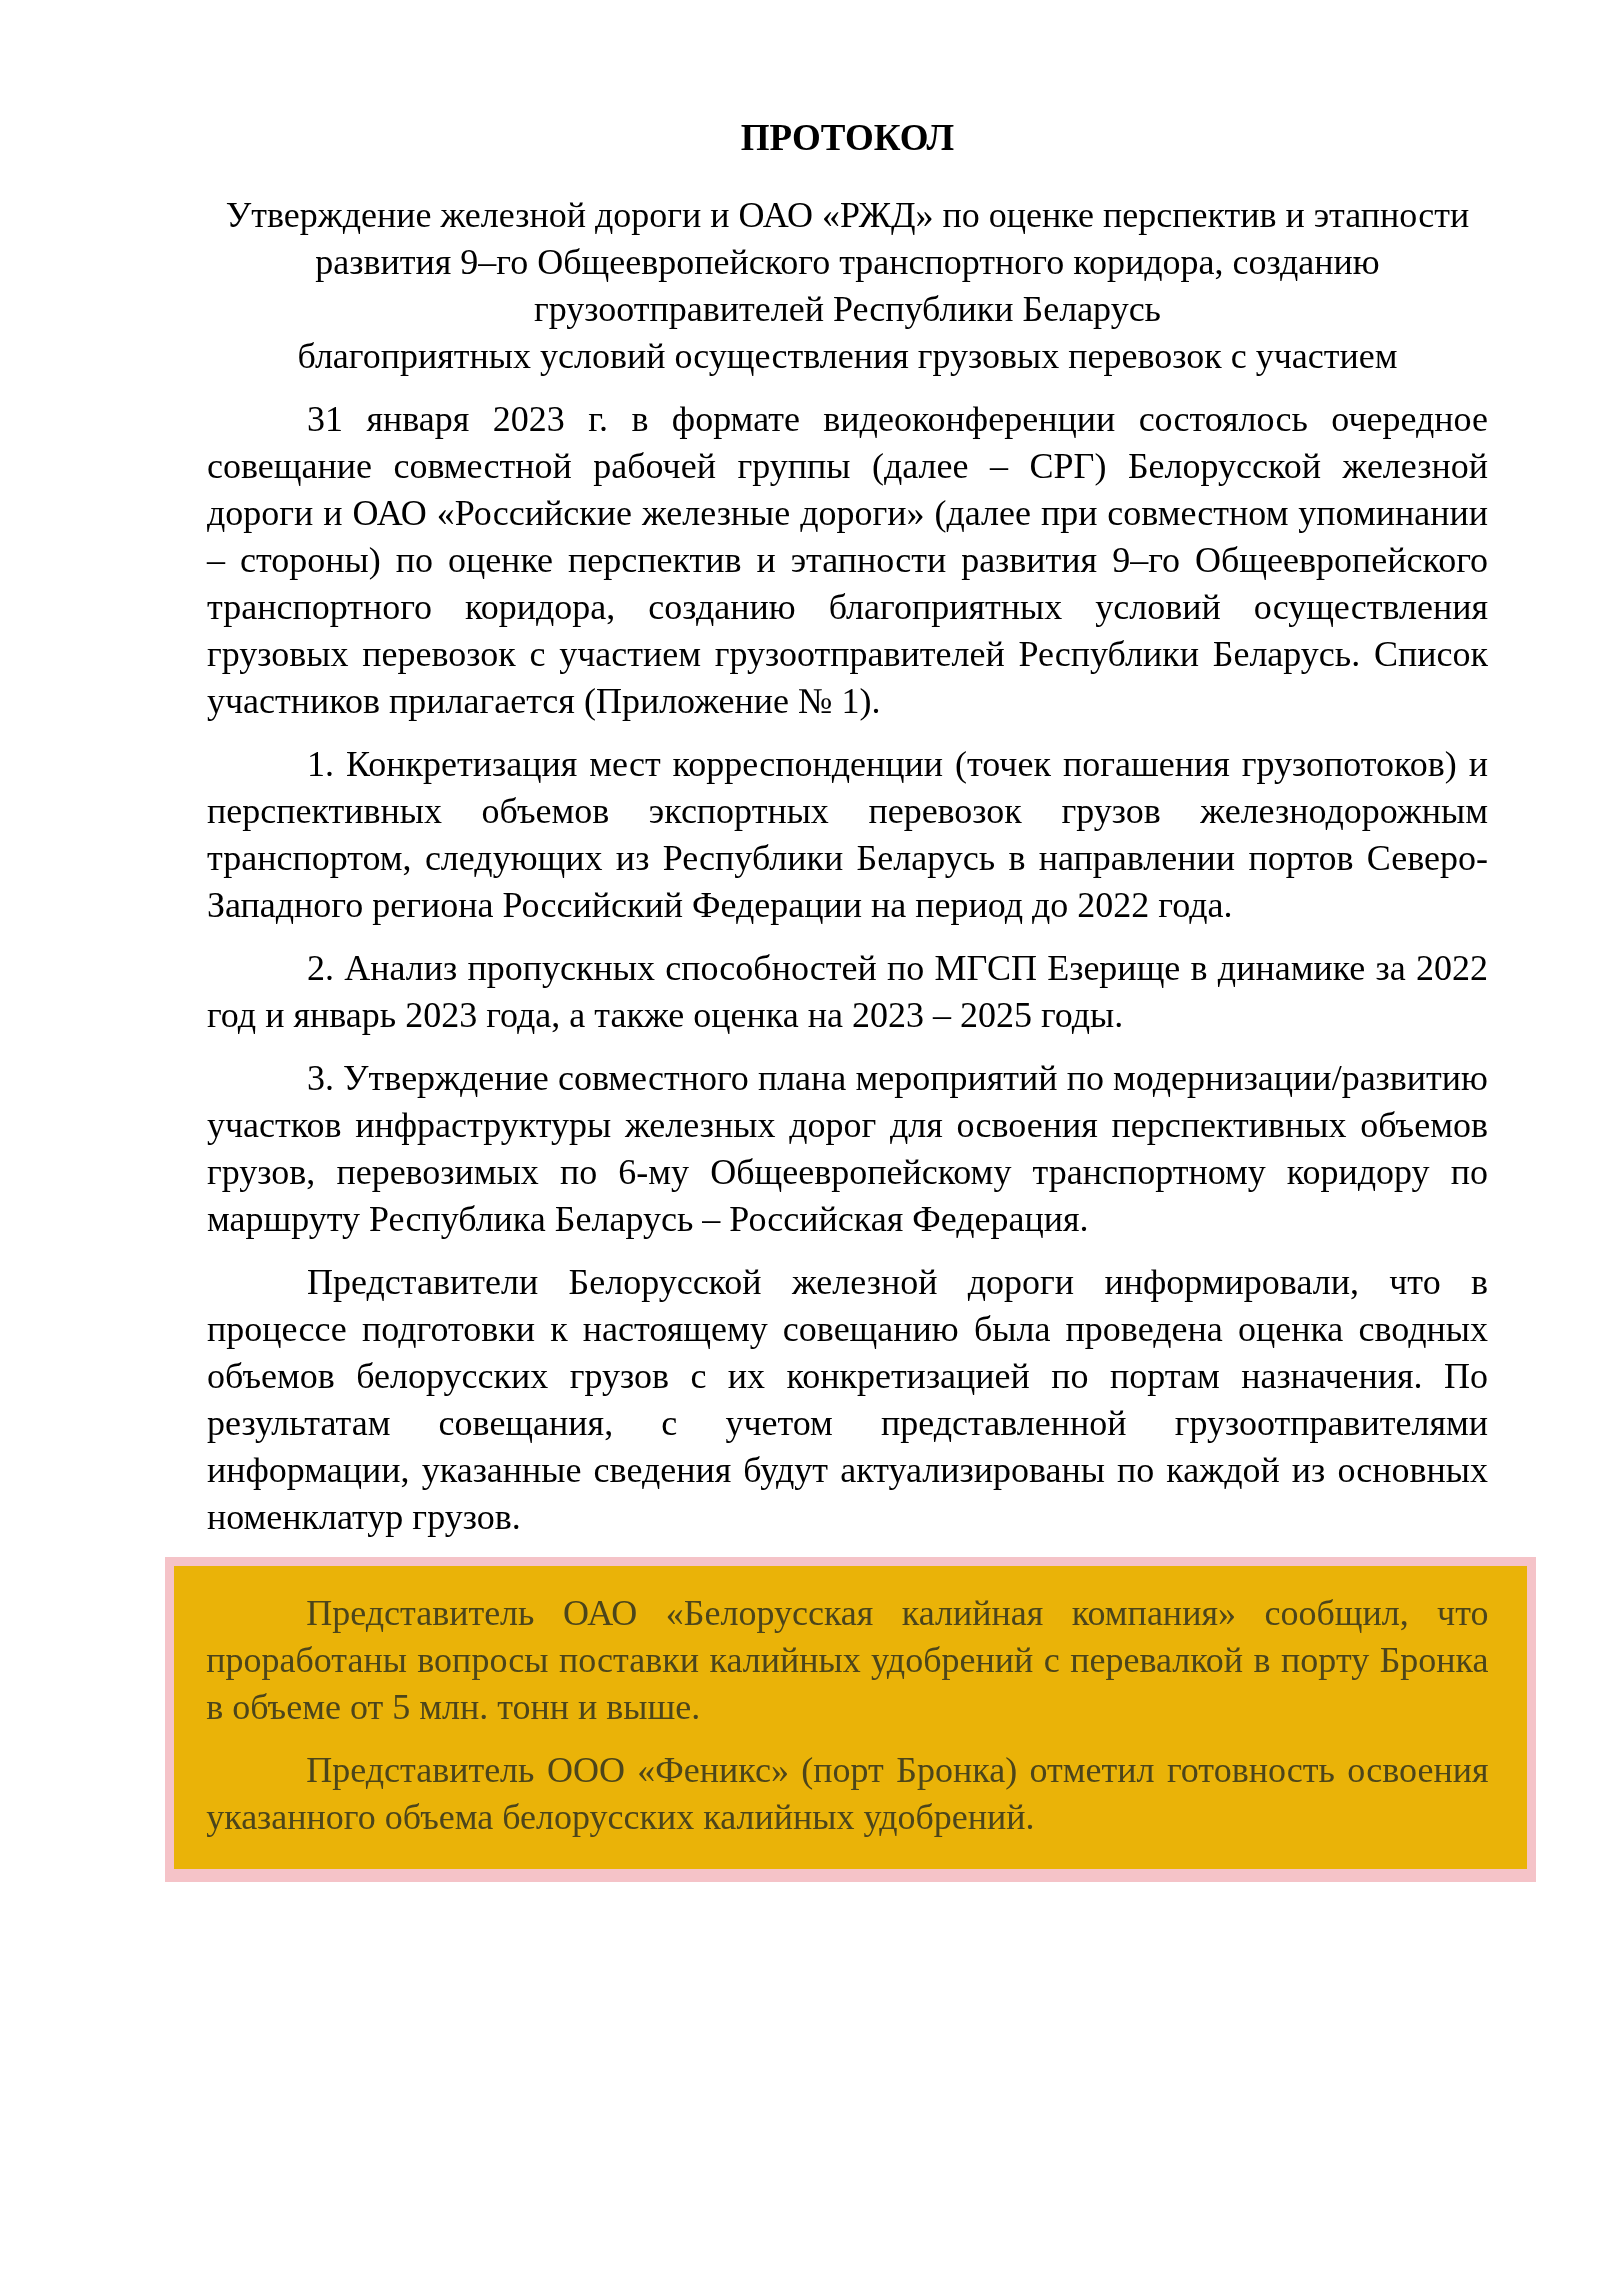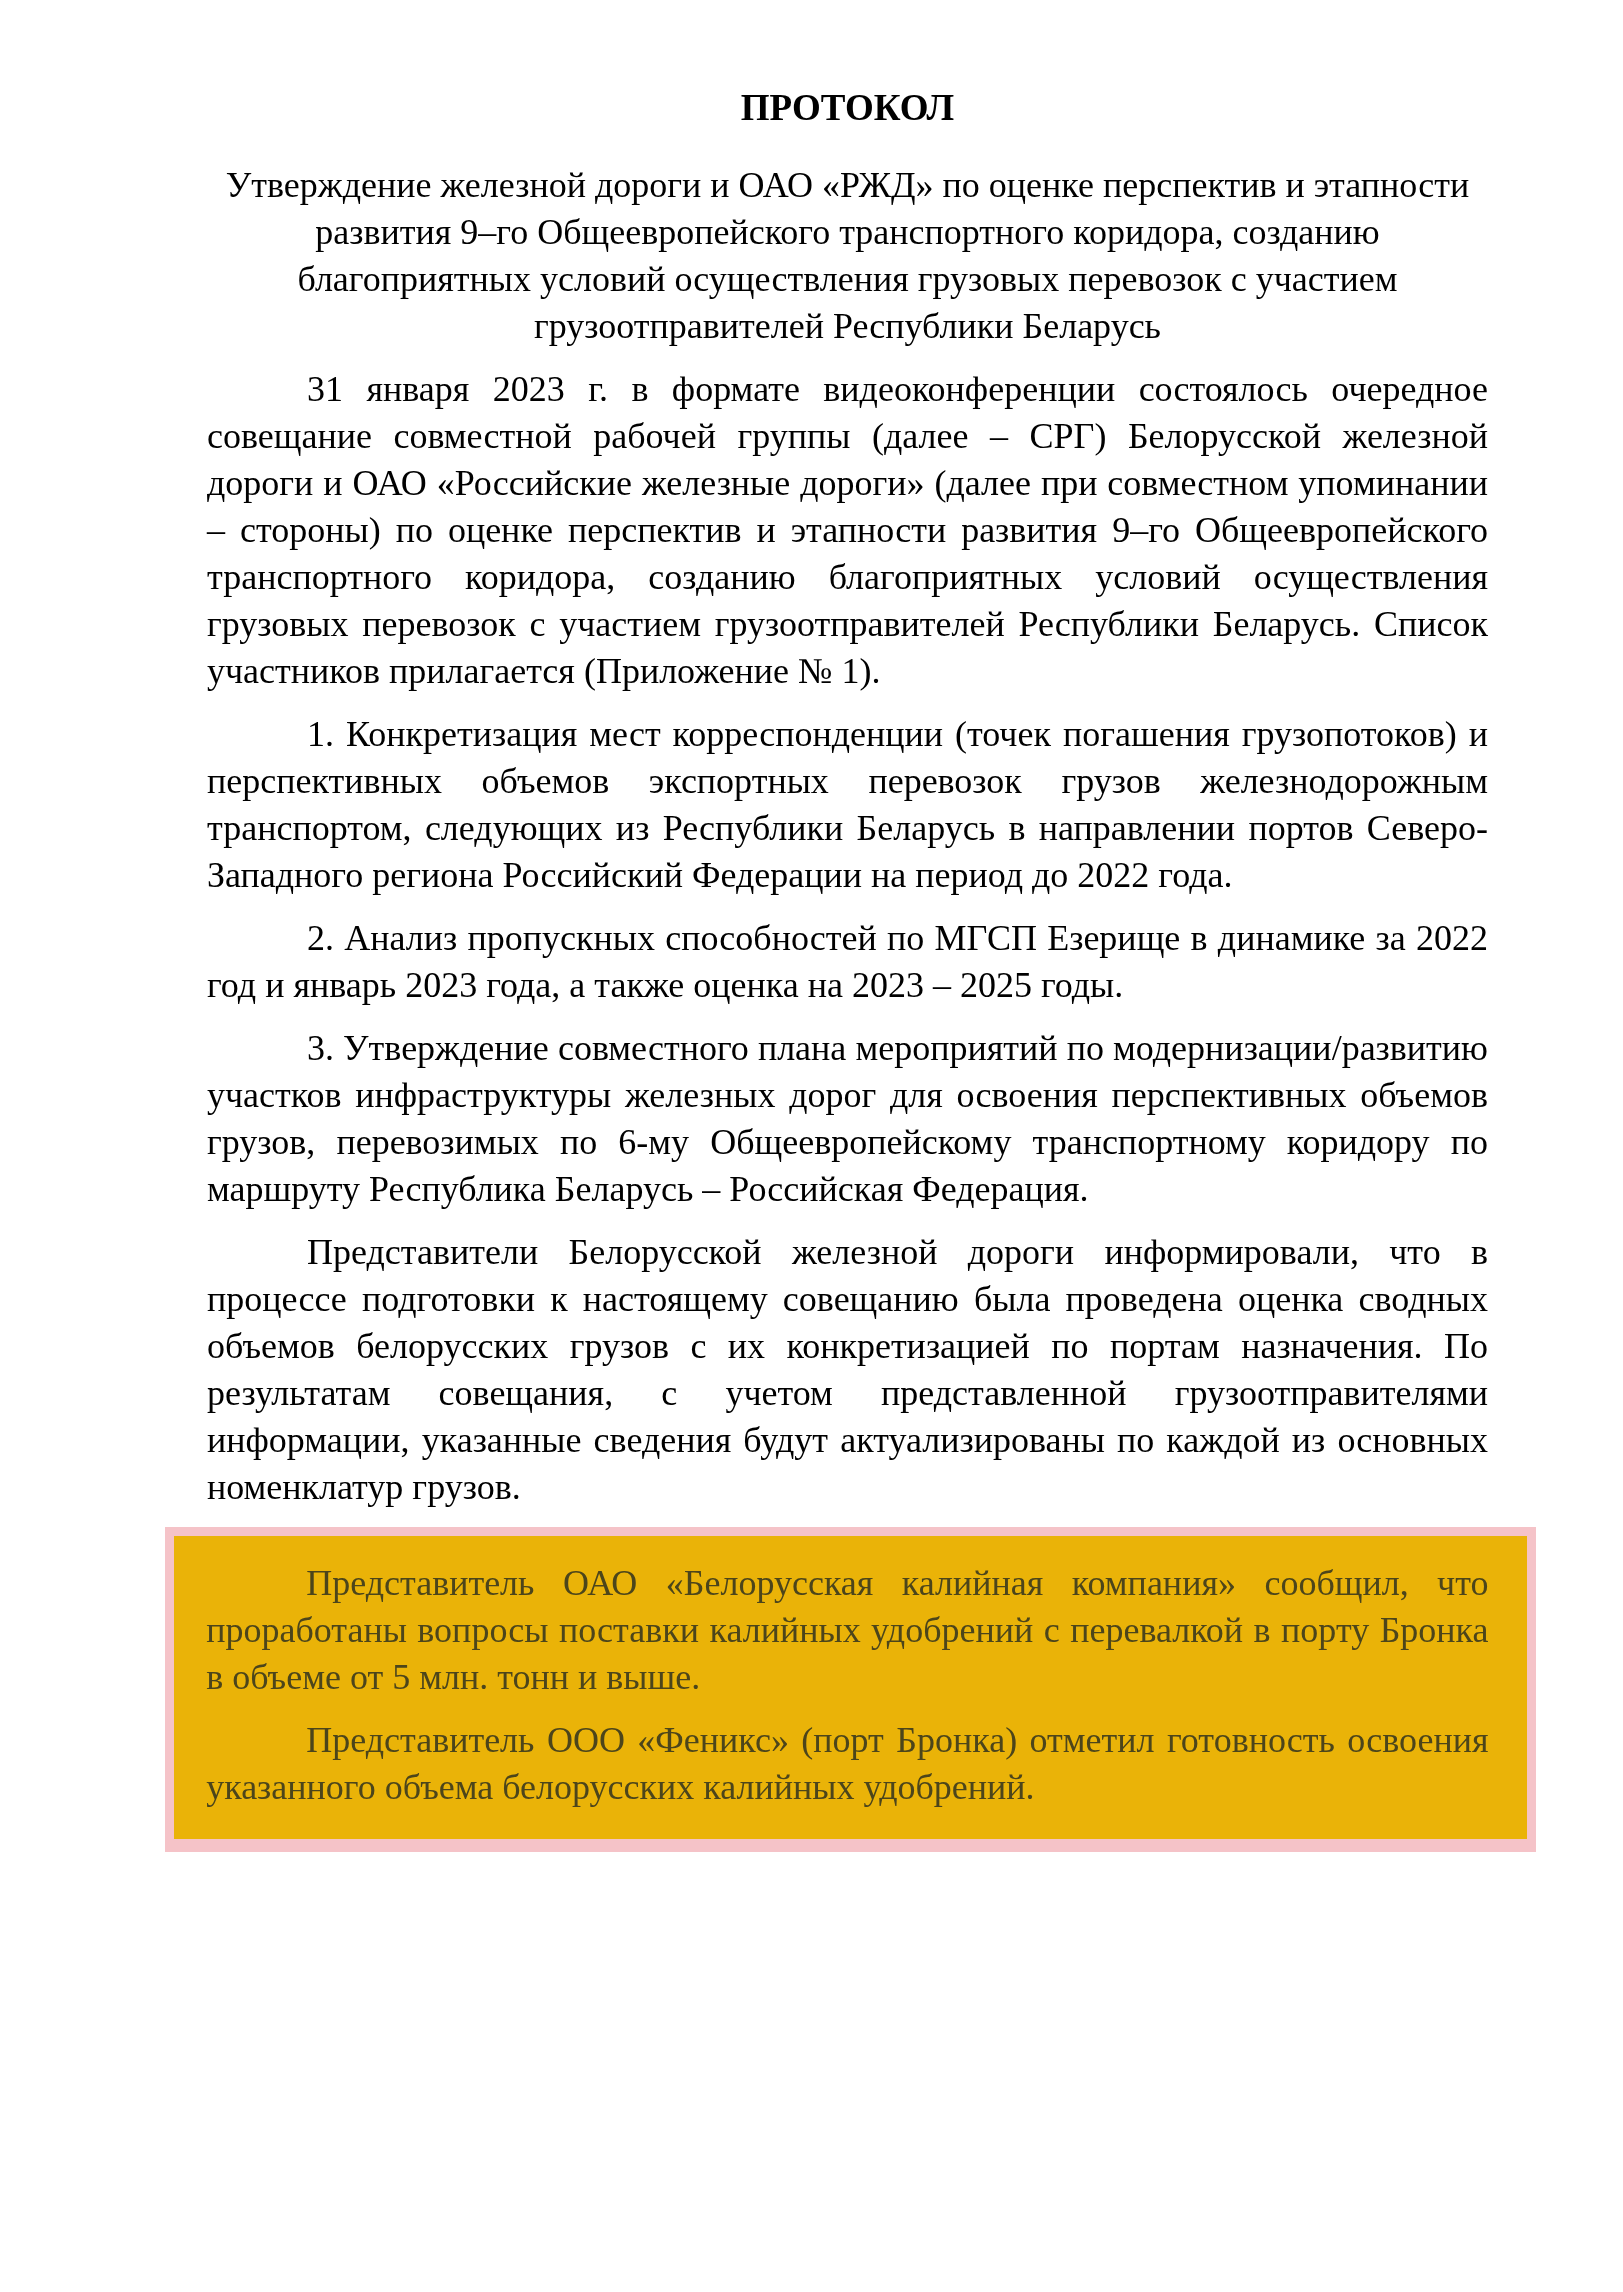--- a/index.html
+++ b/index.html
@@ -2,21 +2,21 @@
 <html lang="ru"><head>
 <meta charset="utf-8">
 <style>
   html,body{margin:0;padding:0;background:#ffffff;}
   .page{
     position:relative;
     width:1623px;
     height:2080px;
     box-sizing:border-box;
     background:#ffffff;
-    padding:84px 119px 0 191px;
+    padding:114px 119px 0 191px;
     font-family:"Liberation Serif","DejaVu Serif",serif;
     font-size:36px;
     line-height:47px;
     color:#000000;
     overflow:hidden;
   }
   .doc-title{
     margin:0;
     font-size:37px;
     line-height:47px;
@@ -55,22 +55,22 @@
 </head>
 <body>
 
 <div class="page">
 
   <h1 class="doc-title">ПРОТОКОЛ</h1>
 
   <div class="doc-subtitle">
     <div class="line">Утверждение железной дороги и ОАО «РЖД» по оценке перспектив и этапности</div>
     <div class="line">развития 9–го Общеевропейского транспортного коридора, созданию</div>
+    <div class="line">грузоотправителей Республики Беларусь</div>
     <div class="line">благоприятных условий осуществления грузовых перевозок с участием</div>
-    <div class="line">грузоотправителей Республики Беларусь</div>
   </div>
 
   <p class="para mt-intro">31 января 2023 г. в формате видеоконференции состоялось очередное совещание совместной рабочей группы (далее – СРГ) Белорусской железной дороги и ОАО «Российские железные дороги» (далее при совместном упоминании – стороны) по оценке перспектив и этапности развития 9–го Общеевропейского транспортного коридора, созданию благоприятных условий осуществления грузовых перевозок с участием грузоотправителей Республики Беларусь. Список участников прилагается (Приложение № 1).</p>
 
 
   <p class="para mt-item1">1. Конкретизация мест корреспонденции (точек погашения грузопотоков) и перспективных объемов экспортных перевозок грузов железнодорожным транспортом, следующих из Республики Беларусь в направлении портов Северо-Западного региона Российский Федерации на период до 2022 года.</p>
 
   <p class="para">2. Анализ пропускных способностей по МГСП Езерище в динамике за 2022 год и январь 2023 года, а также оценка на 2023 – 2025 годы.</p>
 
   <p class="para">3. Утверждение совместного плана мероприятий по модернизации/развитию участков инфраструктуры железных дорог для освоения перспективных объемов грузов, перевозимых по 6-му Общеевропейскому транспортному коридору по маршруту Республика Беларусь – Российская Федерация.</p>

